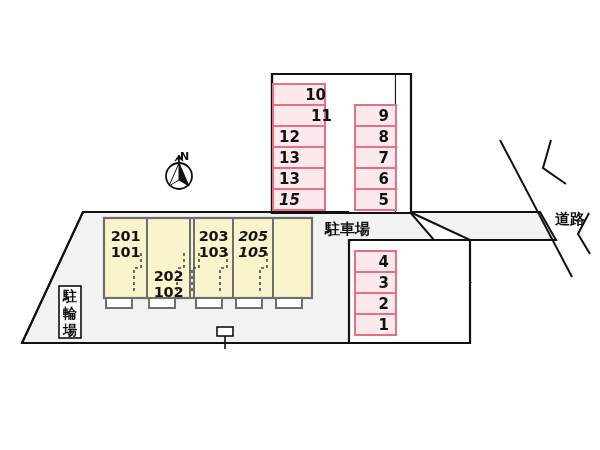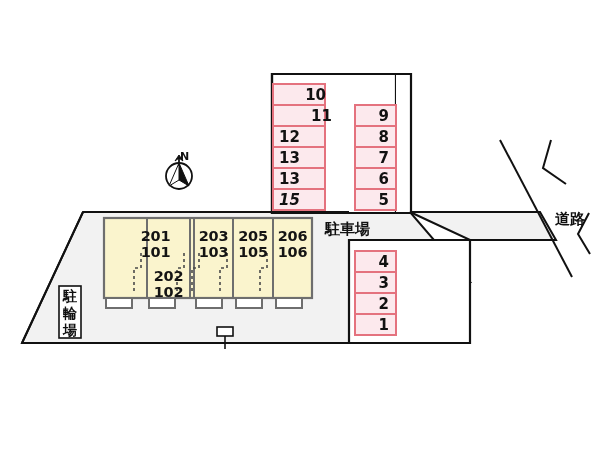--- a/index.html
+++ b/index.html
@@ -185,39 +185,35 @@
   <div class="stall-num right" style="left:355px; top:127px; width:34px;">8</div>
   <div class="stall-num right" style="left:355px; top:148px; width:34px;">7</div>
   <div class="stall-num right" style="left:355px; top:169px; width:34px;">6</div>
   <div class="stall-num right" style="left:355px; top:190px; width:34px;">5</div>
 
   <div class="stall-num right" style="left:355px; top:252px; width:34px;">4</div>
   <div class="stall-num right" style="left:355px; top:273px; width:34px;">3</div>
   <div class="stall-num right" style="left:355px; top:294px; width:34px;">2</div>
   <div class="stall-num right" style="left:355px; top:315px; width:34px;">1</div>
 
-  <div class="unit-num" style="left:104px; top:228px; width:43px;padding-left:30px;">
+  <div class="unit-num" style="left:104px; top:228px; width:43px;">
     <span>201</span>
     <span>101</span>
   </div>
   <div class="unit-num" style="left:147px; top:228px; width:43px;margin-top:40px;">
     <span>202</span>
     <span>102</span>
   </div>
   <div class="unit-num" style="left:192px; top:228px; width:43px;">
     <span>203</span>
     <span>103</span>
   </div>
-  <div class="unit-num" style="left:233px; top:228px; width:40px;">
+  <div class="unit-num" style="left:233px; top:228px; width:40px;font-style:italic;">
     <span>205</span>
     <span>105</span>
-  </div>
-  <div class="unit-num" style="left:273px; top:228px; width:39px;">
-    <span>206</span>
-    <span>106</span>
   </div>
 
   <div class="jp-h" style="left:325px; top:220px;">駐車場</div>
 
   <div class="jp-v" style="left:61px; top:288px;">
     <span>駐</span>
     <span>輪</span>
     <span>場</span>
   </div>
 

